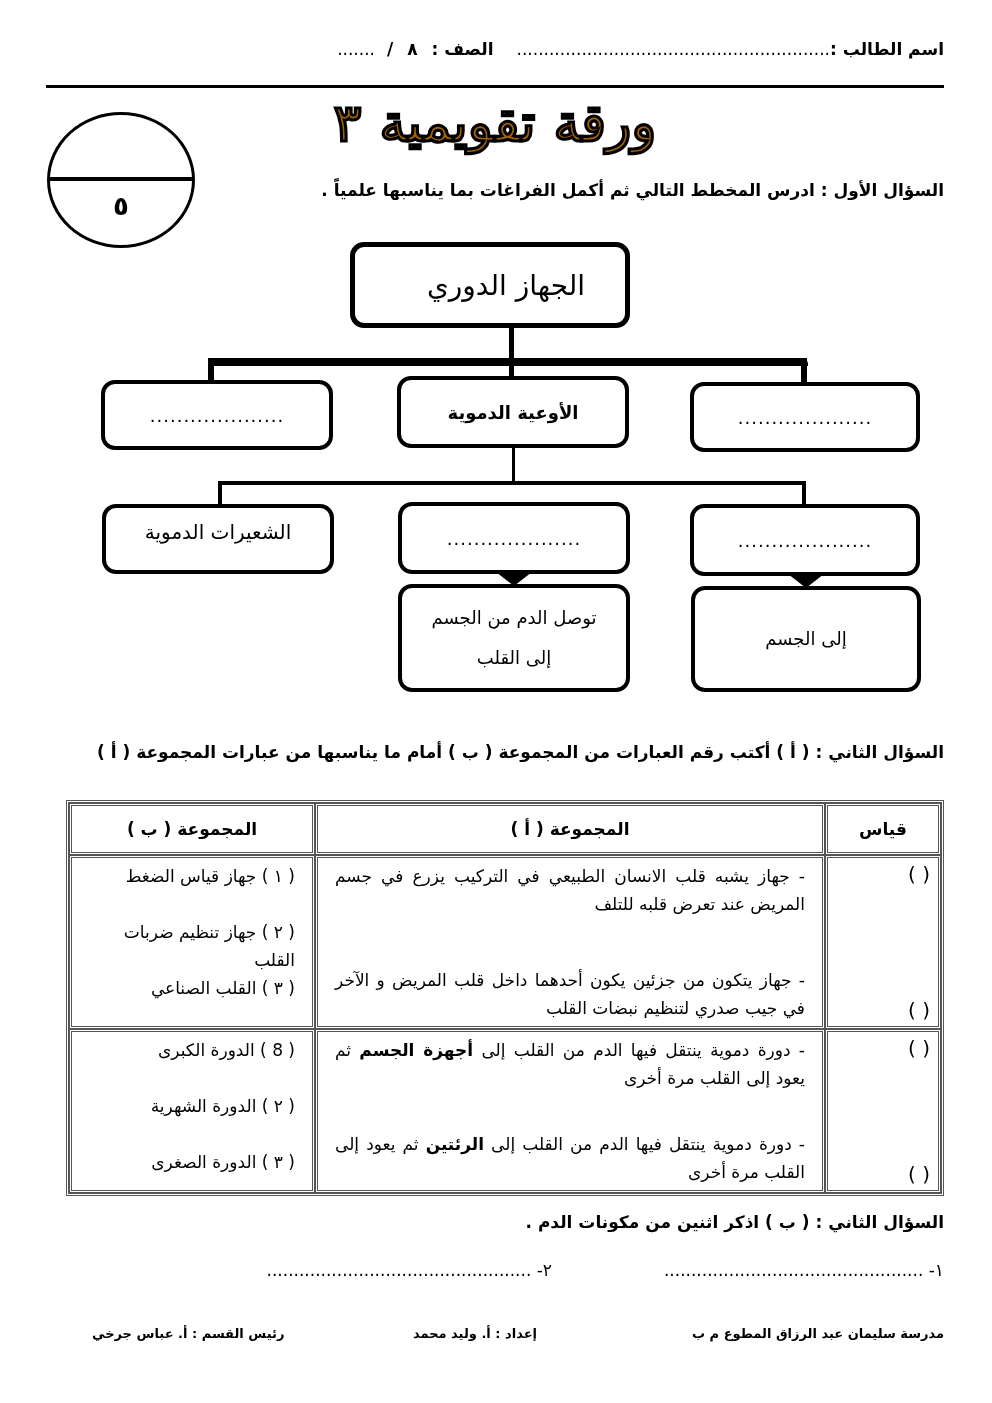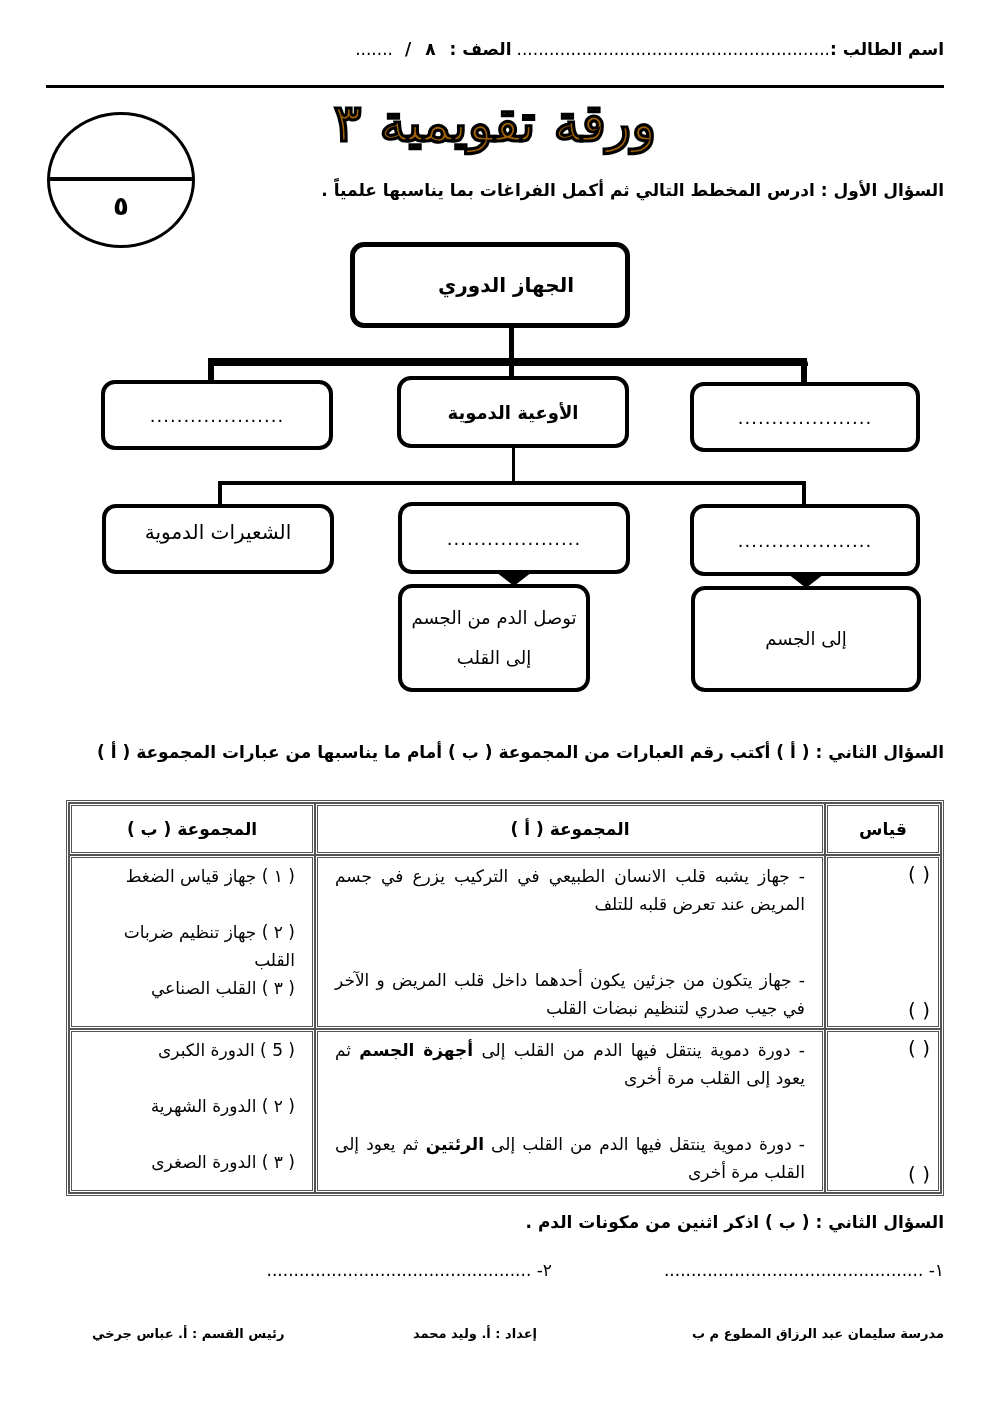--- a/index.html
+++ b/index.html
@@ -22,21 +22,21 @@
   .score-circle .divider { position: absolute; left: 0; right: 0; top: 62px; height: 4px; background: #000; }
   .score-circle .score { position: absolute; left: 0; right: 0; top: 76px; text-align: center; font-size: 26px; font-weight: bold; }
 
   .q-heading { font-size: 17px; font-weight: bold; white-space: nowrap; }
 
   
   .box { border: 4px solid #000; border-radius: 14px; background: #fff; box-sizing: border-box; display: flex; align-items: center; justify-content: center; text-align: center; }
   .box.thick { border-width: 5px; }
   .box .t { font-size: 20px; }
   .box .tb { font-size: 18px; font-weight: bold; }
-  .box .big { font-size: 20px; font-weight: bold; margin-left: 32px; }
+  .box .big { font-size: 28px; font-weight: normal; margin-left: 32px; }
   .box .desc { font-size: 18px; line-height: 40px; }
   .box .dots { font-size: 18px; letter-spacing: 1px; }
   .line { background: #000; }
 
   
   .mtable { top: 800px; left: 66px; width: 878px; border-collapse: separate; border-spacing: 0; border: 3px double #555; direction: rtl; font-size: 17px; }
   .mtable td, .mtable th { border: 3px double #555; vertical-align: top; padding: 4px 17px; }
   .mtable th { font-size: 17px; font-weight: bold; text-align: center; height: 38px; vertical-align: middle; }
   .num-col { width: 76px; }
   .a-col { width: 470px; }
@@ -49,21 +49,21 @@
   .answer-line { font-size: 17px; white-space: nowrap; }
 
   .footer { font-size: 13px; font-weight: bold; white-space: nowrap; margin-left: 30px; }
 </style>
 </head>
 <body>
 
 <div class="abs student-line">
   <span>اسم الطالب :</span>
   <span class="dots">..........................................................</span>
-  <span style="margin-right:5px">الصف :</span>
+  <span style="margin-right:23px">الصف :</span>
   <span style="margin-right:14px">٨</span>
   <span style="margin-right:14px">/</span>
   <span class="dots" style="margin-right:12px">.......</span>
 </div>
 <div class="abs rule"></div>
 
 <div class="abs title">ورقة تقويمية ٣</div>
 
 <div class="abs score-circle">
   <div class="divider"></div>
@@ -105,21 +105,21 @@
 <div class="abs box" style="top:504px; left:102px; width:232px; height:70px; align-items:flex-start; padding-top:12px;">
   <span class="t">الشعيرات الدموية</span>
 </div>
 
 <div class="abs" style="top:574px; left:788px; width:0; height:0; border-left:18px solid transparent; border-right:18px solid transparent; border-top:14px solid #000;"></div>
 <div class="abs" style="top:572px; left:496px; width:0; height:0; border-left:18px solid transparent; border-right:18px solid transparent; border-top:14px solid #000;"></div>
 
 <div class="abs box" style="top:586px; left:691px; width:230px; height:106px; flex-direction:column;">
   <span class="desc">إلى الجسم</span>
 </div>
-<div class="abs box" style="top:584px; left:398px; width:192px; height:108px; flex-direction:column;">
+<div class="abs box" style="top:584px; left:398px; width:232px; height:108px; flex-direction:column;">
   <span class="desc">توصل الدم من الجسم</span>
   <span class="desc">إلى القلب</span>
 </div>
 
 <div class="abs q-heading" style="top:742px; right:48px;">السؤال الثاني : ( أ ) أكتب رقم العبارات من المجموعة ( ب ) أمام ما يناسبها من عبارات المجموعة ( أ )</div>
 
 <table class="abs mtable">
   <thead>
     <tr>
       <th class="num-col">قياس</th>
@@ -152,21 +152,21 @@
       <td>
         <div class="stmt">
           <span>- دورة دموية ينتقل فيها الدم من القلب إلى </span><b>أجهزة الجسم</b><span> ثم يعود إلى القلب مرة أخرى</span>
         </div>
         <div style="height:38px"></div>
         <div class="stmt">
           <span>- دورة دموية ينتقل فيها الدم من القلب إلى </span><b>الرئتين</b><span> ثم يعود إلى القلب مرة أخرى</span>
         </div>
       </td>
       <td>
-        <div class="opt">( 5 ) الدورة الكبرى</div>
+        <div class="opt">( 8 ) الدورة الكبرى</div>
         <div class="opt">( ٢ ) الدورة الشهرية</div>
         <div class="opt">( ٣ ) الدورة الصغرى</div>
       </td>
     </tr>
   </tbody>
 </table>
 
 <div class="abs q-heading" style="top:1212px; right:48px;">السؤال الثاني : ( ب ) اذكر اثنين من مكونات الدم .</div>
 
 <div class="abs answer-line" style="top:1260px; right:48px;">

